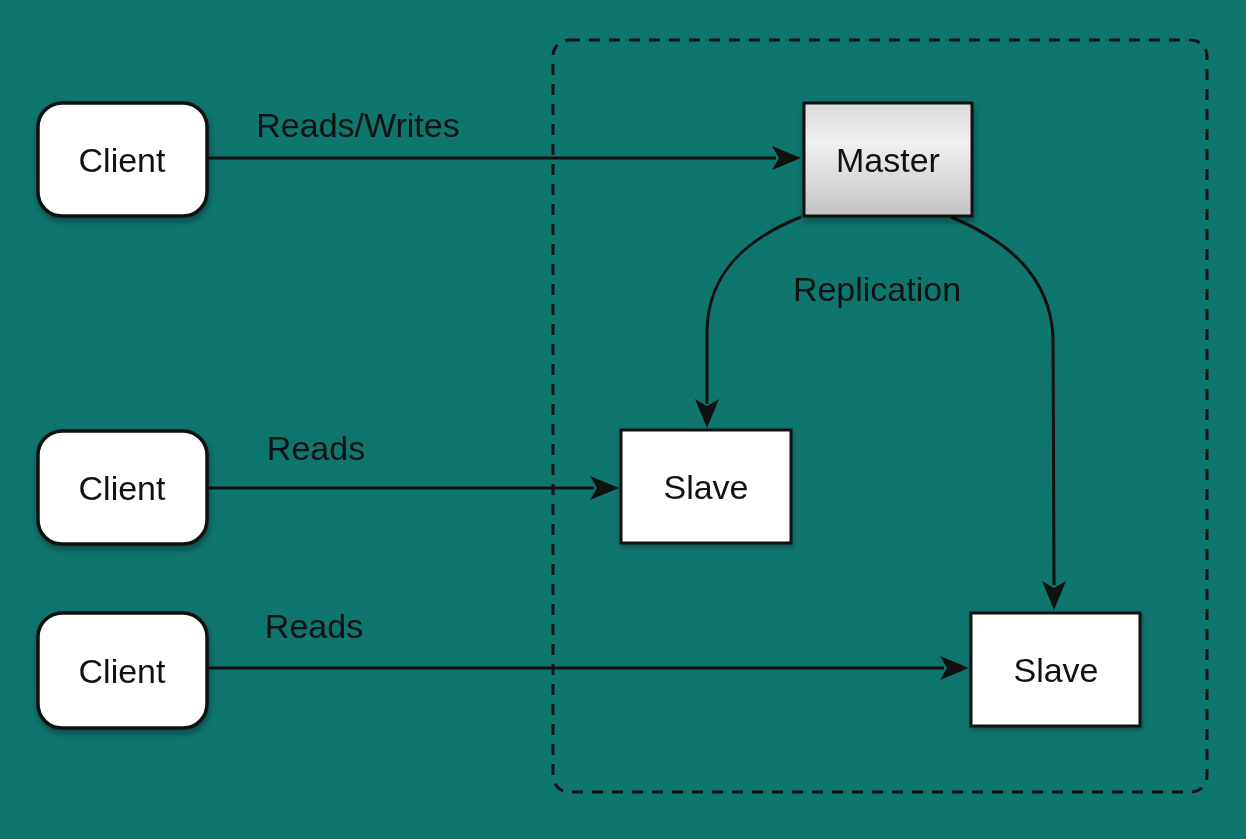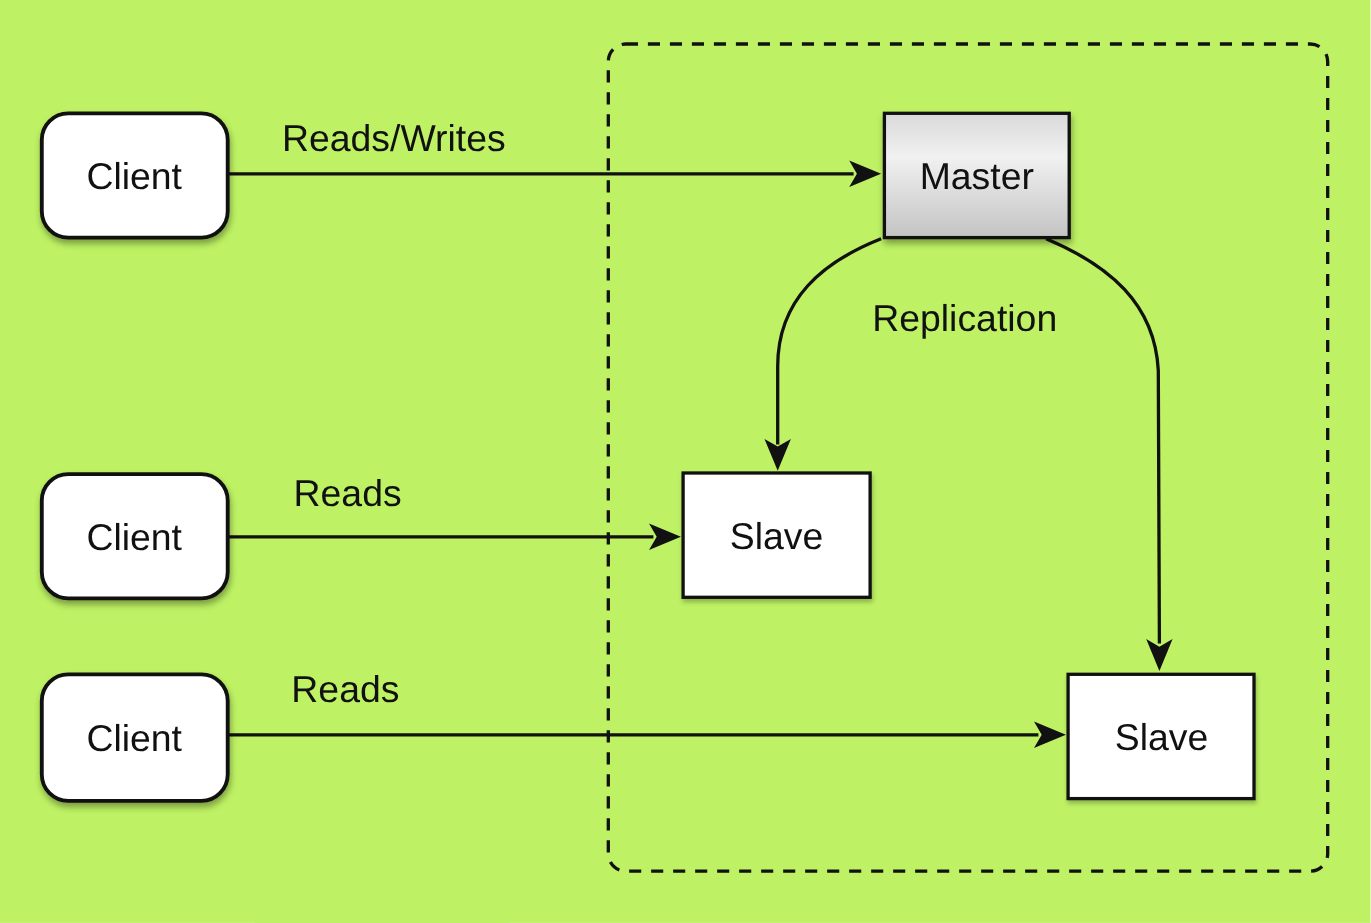--- a/index.html
+++ b/index.html
@@ -4,21 +4,21 @@
 <style>
   html, body {
     margin: 0;
     padding: 0;
     background: #ffffff;
   }
   .stage {
     position: relative;
     width: 1246px;
     height: 839px;
-    background: #bef264;
+    background: #0f766e;
     font-family: "Liberation Sans", sans-serif;
   }
   svg { display: block; }
   .node-shadow { filter: drop-shadow(1px 4px 3px rgba(0,0,0,0.35)); }
   .soft-shadow { filter: drop-shadow(1px 3px 2px rgba(0,0,0,0.25)); }
   .node-label {
     font-family: "Liberation Sans", sans-serif;
     font-size: 34px;
     fill: #111111;
   }

